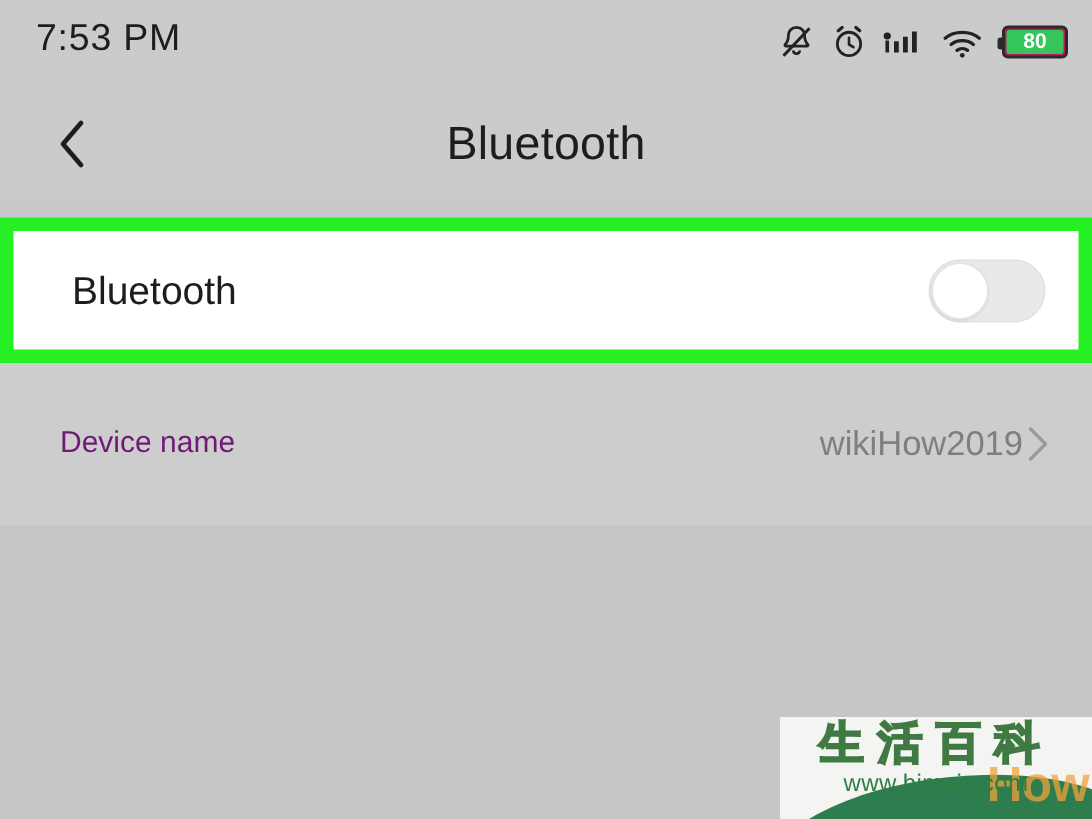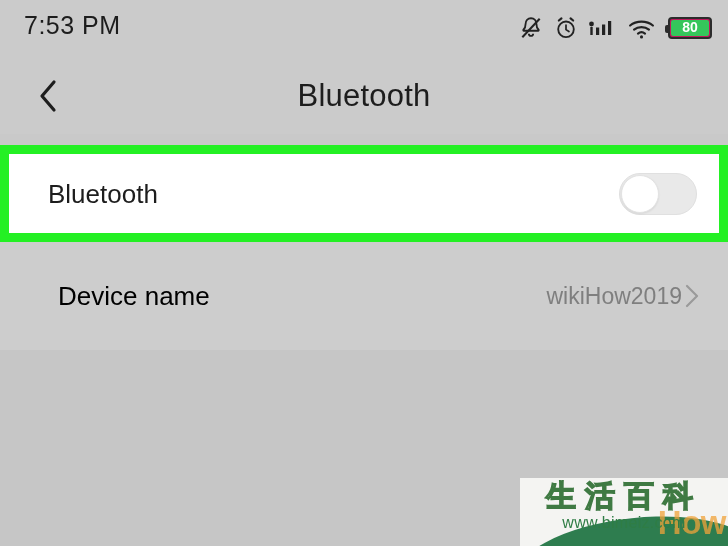--- a/index.html
+++ b/index.html
@@ -187,25 +187,25 @@
   }
   #device-row {
     position: absolute;
     left: 0;
     top: 0;
     width: 728px;
     height: 108px;
   }
   #device-name-label {
     position: absolute;
-    left: 58px;
-    top: 50%;
-    transform: translateY(-50%);
-    font-size: 26px;
-    color: #000000;
+    left: 40px;
+    top: 50%;
+    transform: translateY(-50%);
+    font-size: 20px;
+    color: #701a75;
   }
   #device-name-value {
     position: absolute;
     right: 46px;
     top: 50%;
     transform: translateY(-50%);
     font-size: 23px;
     color: #7f7f7f;
   }
   #device-chevron {

